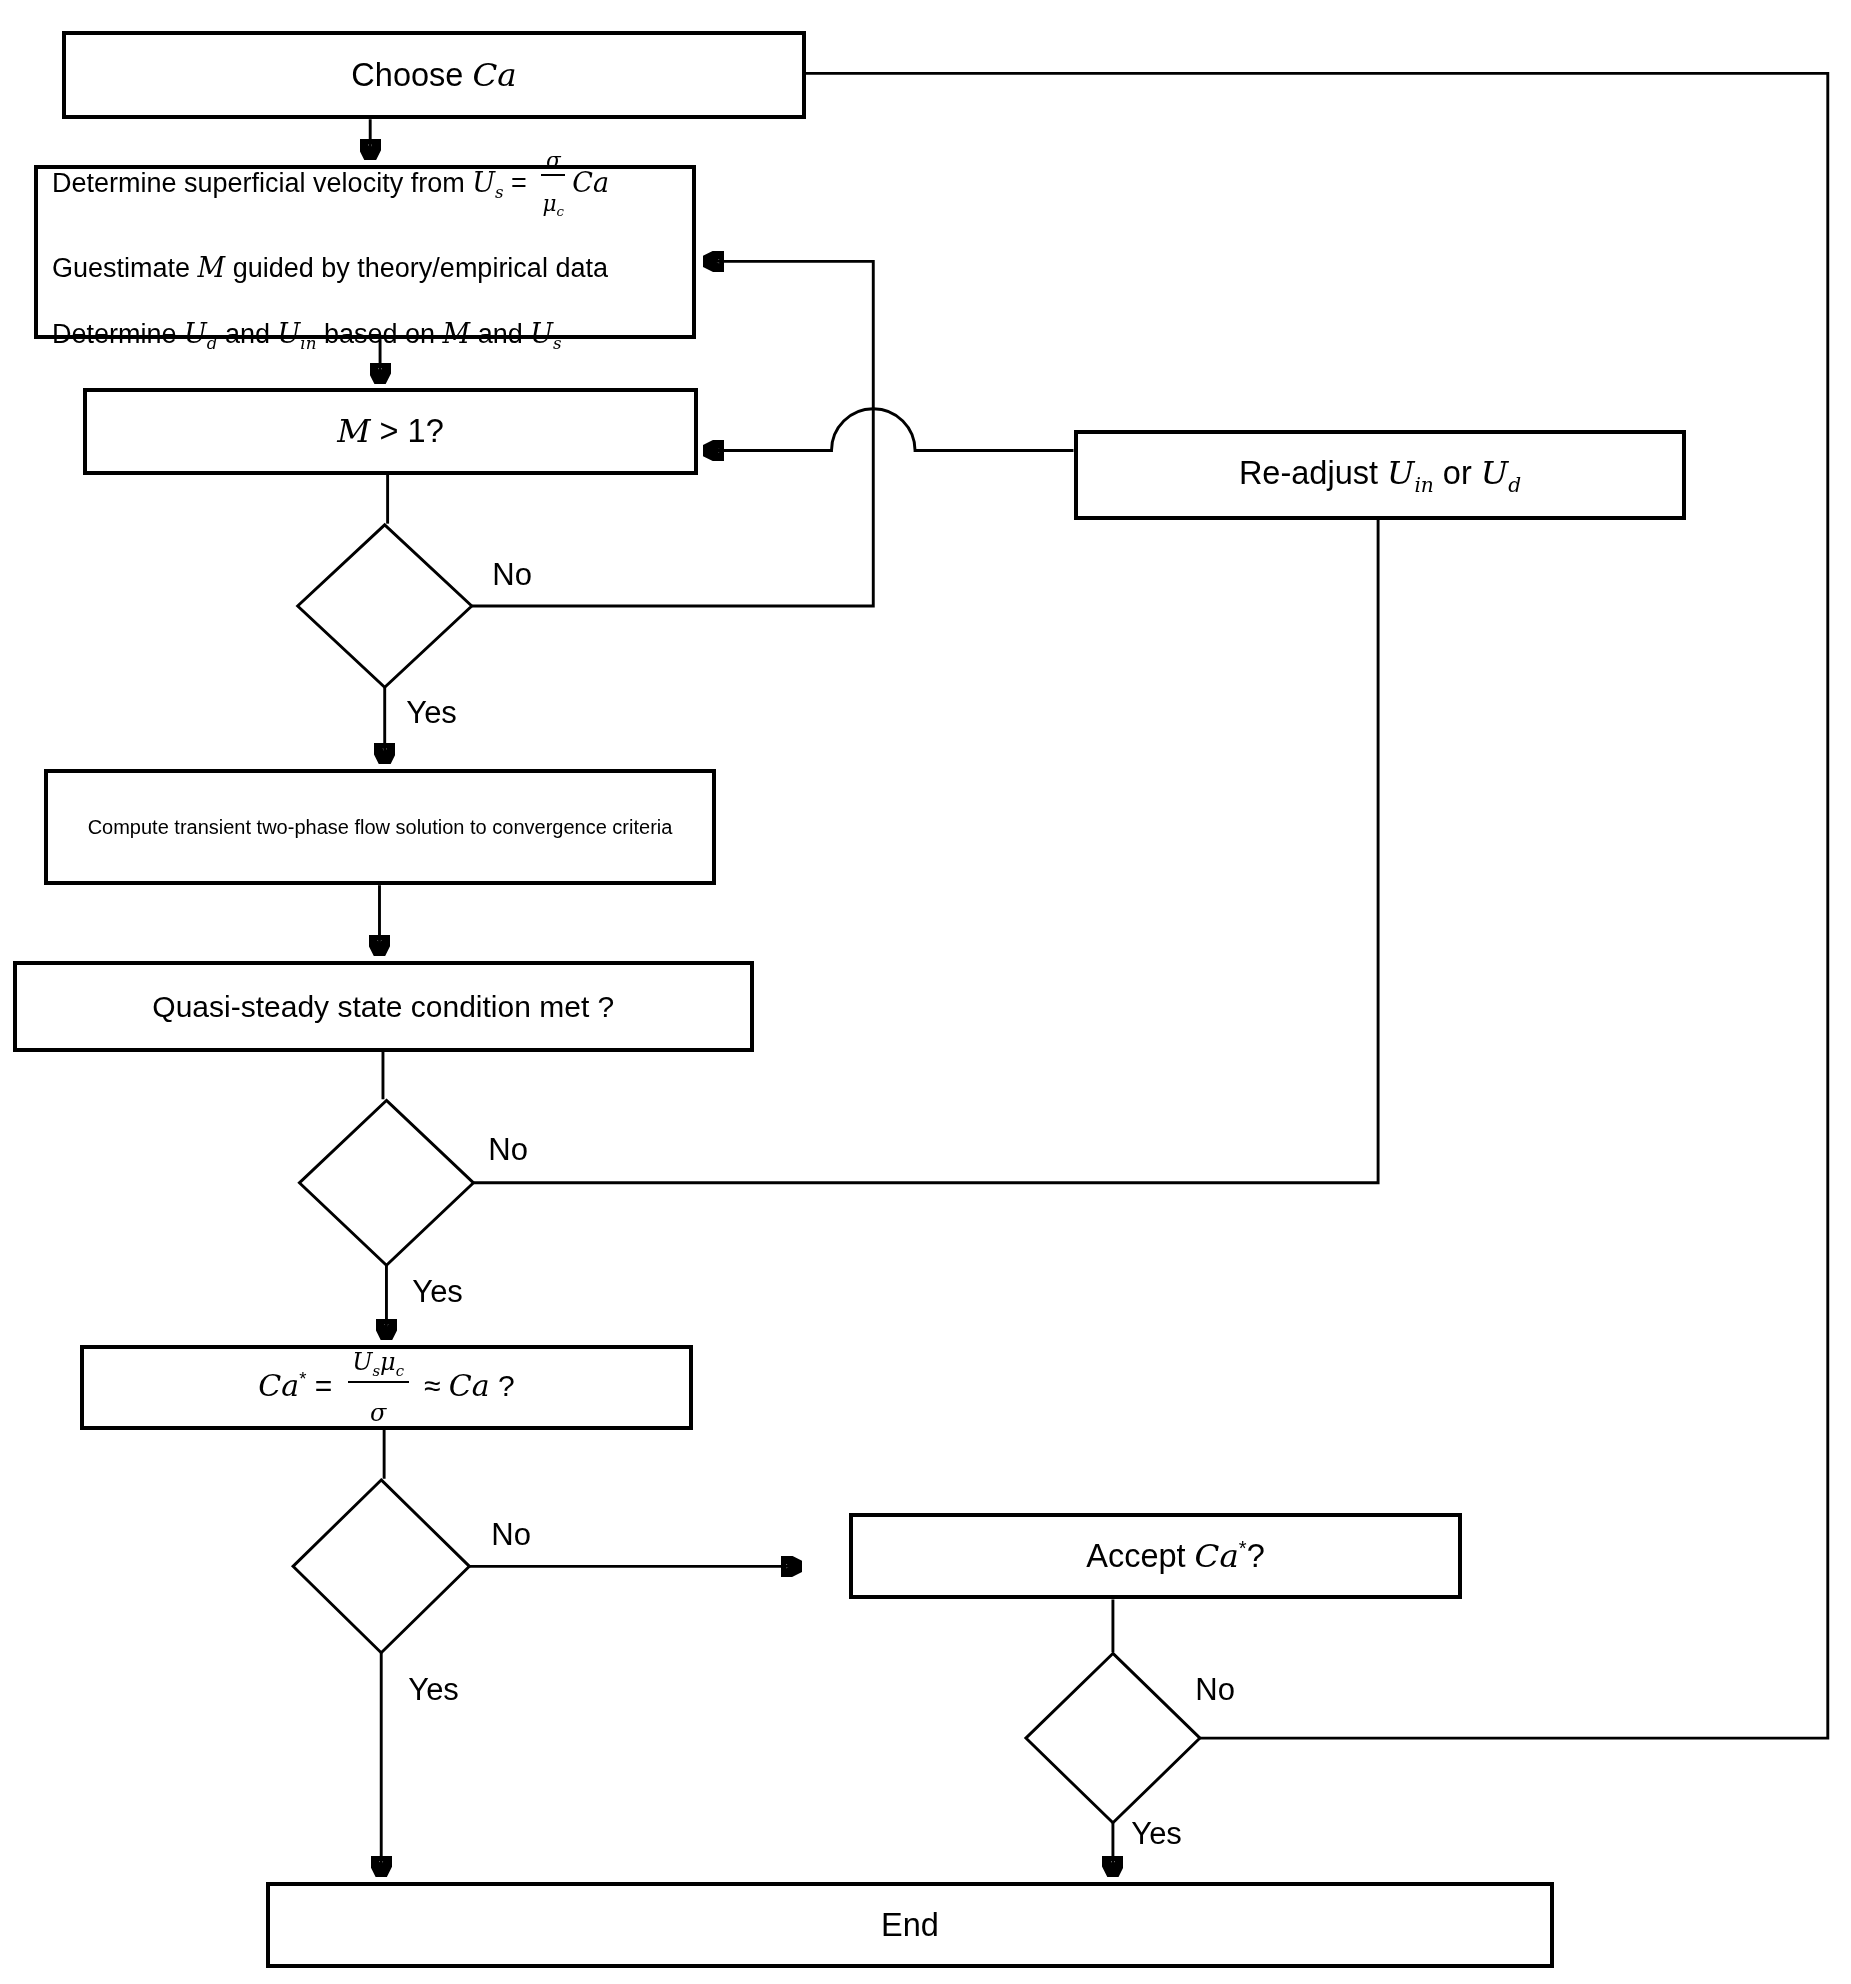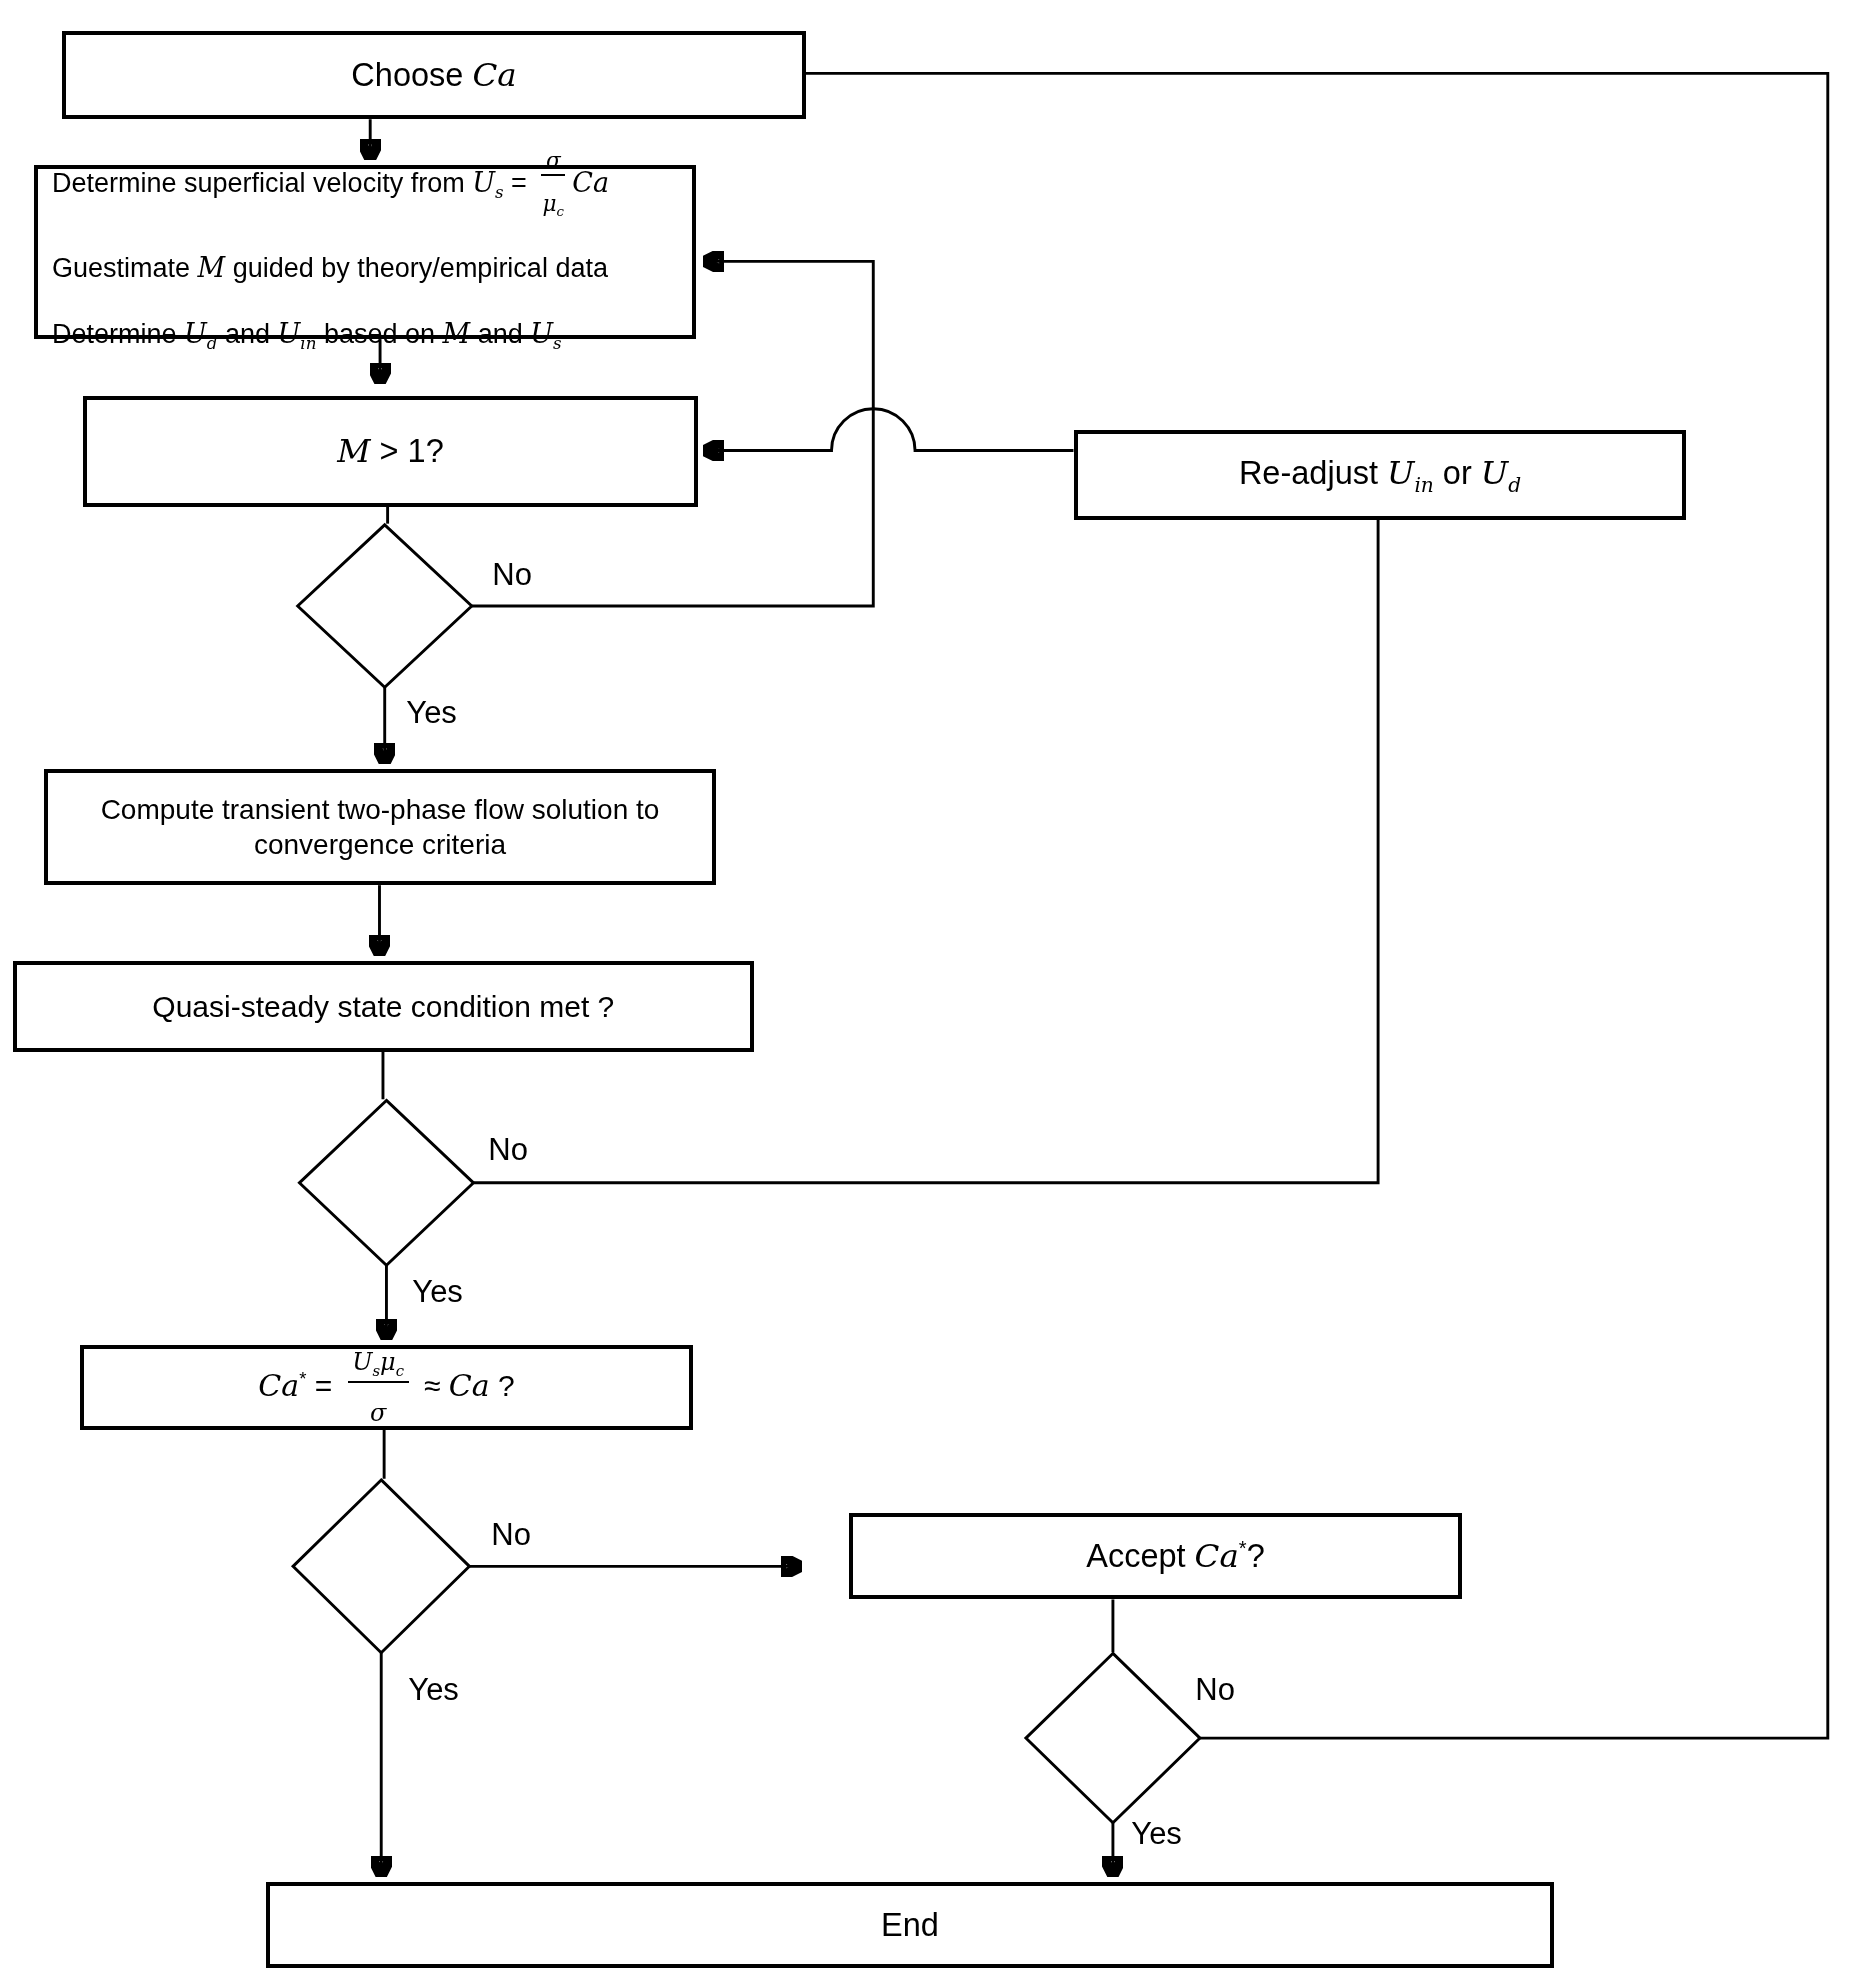--- a/index.html
+++ b/index.html
@@ -35,21 +35,21 @@
   .frac{
     display:inline-flex;flex-direction:column;align-items:center;
     vertical-align:middle;line-height:1.05;font-size:0.8em;margin:0 7px;
   }
   .frac .num{border-bottom:2.3px solid #000;padding:0 4.6px 1.7px 4.6px;}
   .frac .den{padding-top:17px;}
   .elabel{
     position:absolute;font-size:31px;line-height:1;white-space:nowrap;
     background:#ffffff;padding:1.2px 2.3px;
   }
-  .compute-pad{padding:0 11.6px;font-size:28px;}
+  .compute-pad{padding:0 11.6px;font-size:20px;text-align:right;}
 </style>
 </head>
 <body>
 
 <div class="canvas">
 
   <svg id="edges" viewBox="0 0 3190 3420" xmlns="http://www.w3.org/2000/svg">
     <defs>
       <marker id="arr" viewBox="0 0 10 10" refX="9" refY="5" markerWidth="7.2" markerHeight="7.2" orient="auto">
         <path d="M0 0 L10 5 L0 10 z" fill="#000000" stroke="none"></path>
@@ -106,21 +106,21 @@
         </span><i class="v">Ca</i>
     </div>
     <div class="line">
       <span>Guestimate </span><i class="v">M</i><span> guided by theory/empirical data</span>
     </div>
     <div class="line">
       <span>Determine </span><i class="v">U</i><sub>d</sub><span> and </span><i class="v">U</i><sub>in</sub><span> based on </span><i class="v">M</i><span> and </span><i class="v">U</i><sub>s</sub>
     </div>
   </div>
 
-  <div class="box" style="left:83px;top:396px;width:615px;height:111px;">
+  <div class="box" style="left:83px;top:388px;width:615px;height:87px;">
     <span><i class="v">M</i><span> &gt; 1?</span></span>
   </div>
 
   <div class="box compute-pad" style="left:44px;top:769px;width:672px;height:116px;">
     <span>Compute transient two-phase flow solution to convergence criteria</span>
   </div>
 
   <div class="box" style="left:12.8px;top:961px;width:741px;height:91px;font-size:30px;">
     <span>Quasi-steady state condition met ?</span>
   </div>

